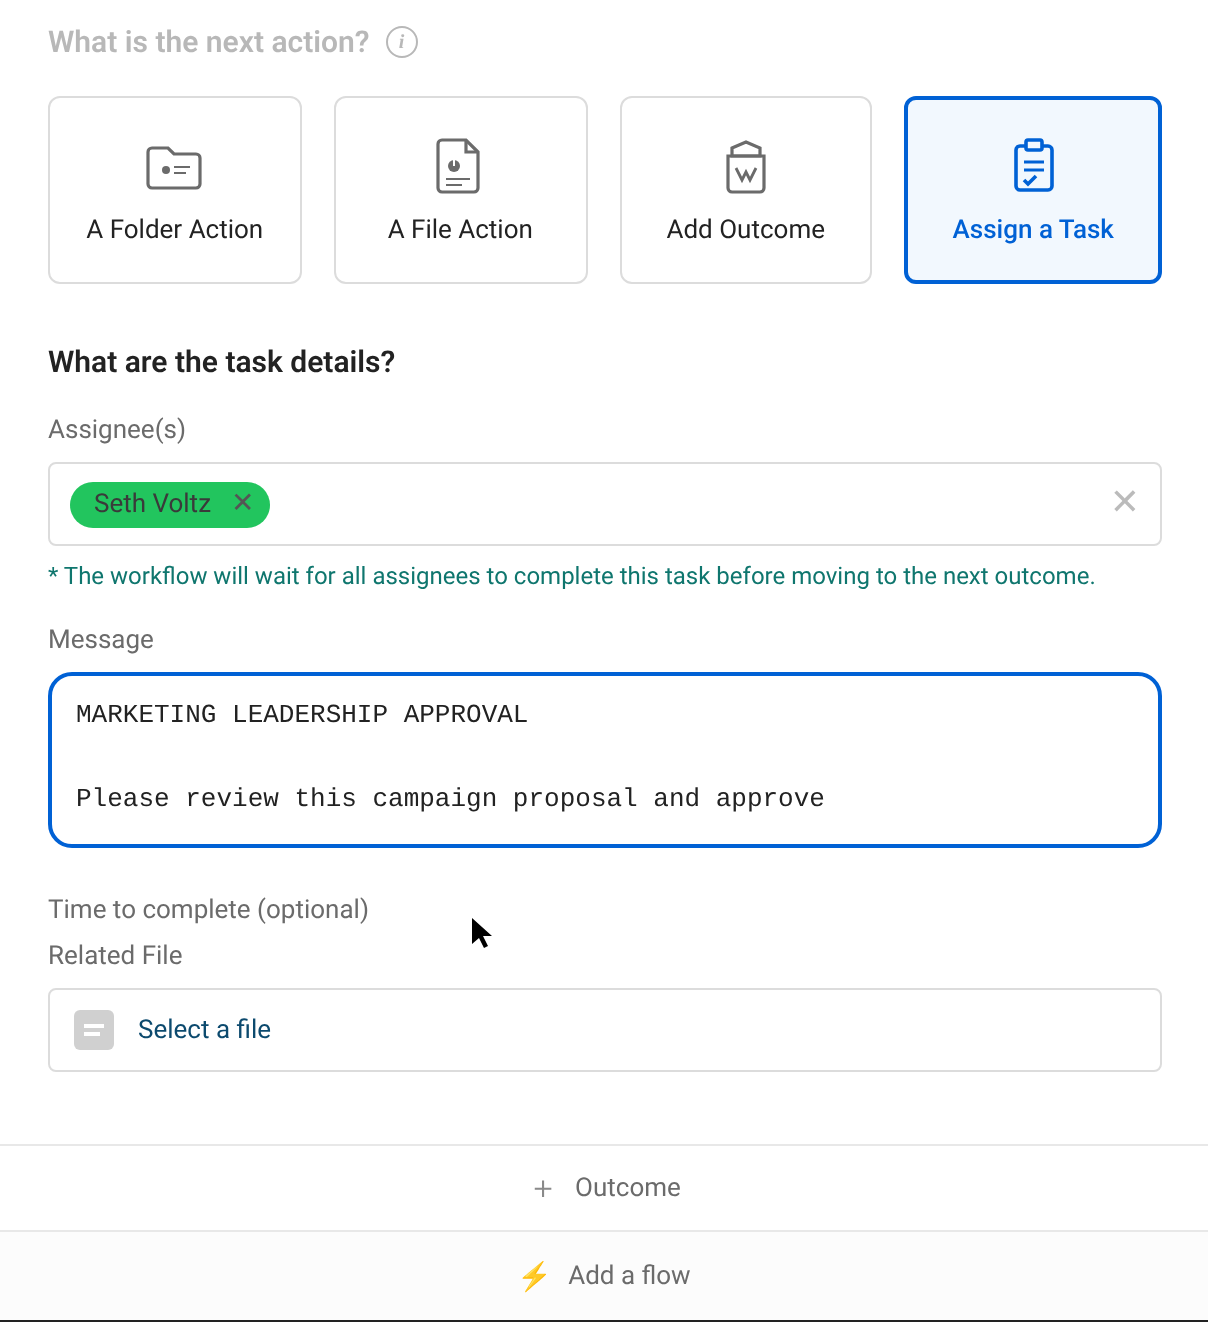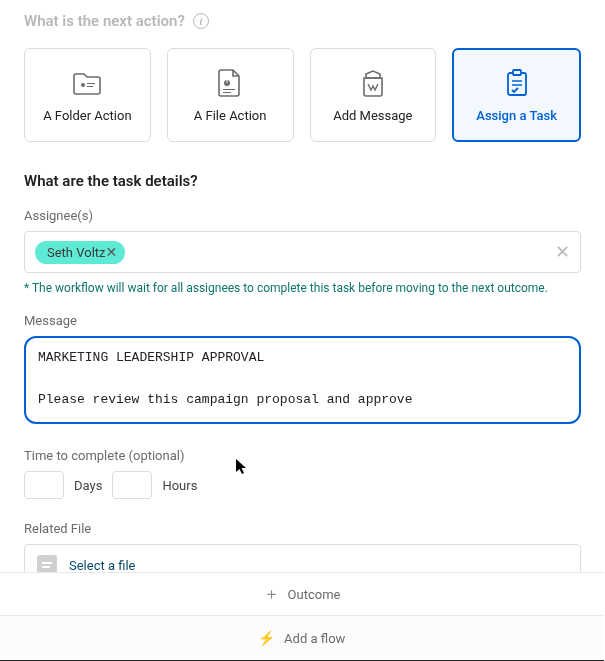--- a/index.html
+++ b/index.html
@@ -9,21 +9,21 @@
 .info-icon { width: 16px; height: 16px; border: 1.5px solid #b8b8b8; border-radius: 50%; display: inline-flex; align-items: center; justify-content: center; font-size: 10px; font-style: italic; font-weight: bold; color: #b8b8b8; font-family: Georgia, serif; }
 .card-row { display: flex; gap: 16px; margin-bottom: 30px; }
 .card { flex: 1; height: 94px; border: 1px solid #dcdcdc; border-radius: 6px; display: flex; flex-direction: column; align-items: center; justify-content: center; gap: 10px; cursor: pointer; background: #fff; }
 .card.selected { border: 2px solid #0061d5; background: #f2f8fe; }
 .card-label { font-size: 13px; color: #222; }
 .card.selected .card-label { color: #0061d5; font-weight: 500; }
 .card svg { width: 34px; height: 30px; }
 .section-title { font-size: 15px; font-weight: 600; color: #222; margin-bottom: 18px; }
 .field-label { font-size: 13px; color: #6b6b6b; margin-bottom: 8px; display: block; }
 .assignee-box { border: 1px solid #dcdcdc; border-radius: 4px; padding: 8px 10px; display: flex; align-items: center; flex-wrap: wrap; gap: 6px; position: relative; min-height: 42px; }
-.chip { background: #5eead4; border-radius: 14px; padding: 4px 8px 4px 12px; display: inline-flex; align-items: center; gap: 0; font-size: 13px; color: #3a3a3a; }
+.chip { background: #22c55e; border-radius: 14px; padding: 4px 8px 4px 12px; display: inline-flex; align-items: center; gap: 10px; font-size: 13px; color: #3a3a3a; }
 .chip-x { font-size: 14px; color: #555; cursor: pointer; line-height: 1; }
 .clear-all { position: absolute; right: 10px; top: 50%; transform: translateY(-50%); color: #bbb; font-size: 18px; cursor: pointer; line-height: 1; }
 .helper { font-size: 12px; color: #0f766e; margin-top: 8px; margin-bottom: 18px; }
 .message-area { width: 100%; border: 2px solid #0061d5; border-radius: 12px; padding: 10px 12px; font-size: 13px; color: #222; min-height: 88px; font-family: Liberation Mono, monospace; resize: none; line-height: 1.6; outline: none; }
 .time-row { display: flex; align-items: center; gap: 10px; margin-top: 8px; margin-bottom: 22px; }
 .time-input { width: 40px; height: 28px; border: 1px solid #dcdcdc; border-radius: 4px; text-align: center; font-size: 13px; }
 .time-unit { font-size: 13px; color: #444; }
 .file-select { border: 1px solid #dcdcdc; border-radius: 4px; padding: 10px 12px; display: flex; align-items: center; gap: 12px; cursor: pointer; margin-bottom: 30px; }
 .file-select-label { font-size: 13px; color: #0c4a6e; }
 .file-icon { width: 20px; height: 20px; background: #d0d0d0; border-radius: 3px; position: relative; display: inline-block; }
@@ -69,21 +69,21 @@
         <rect x="10" y="24" width="8" height="1" fill="#6b6b6b" stroke="none"></rect>
       </svg>
       <span class="card-label">A File Action</span>
     </div>
     <div class="card">
       <svg viewBox="0 0 34 30" fill="none" stroke="#6b6b6b" stroke-width="1.6">
         <path d="M10 6l7-3 7 3v4H10z" fill="none"></path>
         <path d="M8 10h18v16a2 2 0 0 1-2 2H10a2 2 0 0 1-2-2V10z"></path>
         <path d="M12 16l3 6 2-4 2 4 3-6" stroke-width="1.4"></path>
       </svg>
-      <span class="card-label">Add Message</span>
+      <span class="card-label">Add Outcome</span>
     </div>
     <div class="card selected">
       <svg viewBox="0 0 34 30" fill="none" stroke="#0061d5" stroke-width="1.8">
         <rect x="8" y="5" width="18" height="22" rx="2"></rect>
         <rect x="13" y="2" width="8" height="5" rx="1" fill="#f2f8fe"></rect>
         <path d="M12 13h10M12 17h10" stroke-width="1.4"></path>
         <path d="M12 22l2 2 4-4" stroke-width="1.8"></path>
       </svg>
       <span class="card-label">Assign a Task</span>
     </div>
@@ -100,26 +100,20 @@
     <span class="clear-all">✕</span>
   </div>
   <div class="helper">* The workflow will wait for all assignees to complete this task before moving to the next outcome.</div>
 
   <label class="field-label">Message</label>
   <textarea class="message-area" style="">MARKETING LEADERSHIP APPROVAL
 
 Please review this campaign proposal and approve</textarea>
 
   <label class="field-label" style="margin-top:20px;">Time to complete (optional)</label>
-  <div class="time-row">
-    <input class="time-input" value="" style="">
-    <span class="time-unit">Days</span>
-    <input class="time-input" value="" style="">
-    <span class="time-unit">Hours</span>
-  </div>
 
   <label class="field-label">Related File</label>
   <div class="file-select">
     <span class="file-icon"></span>
     <span class="file-select-label">Select a file</span>
   </div>
 </div>
 
 <div class="bottom-section">
   <div class="outcome-row">

